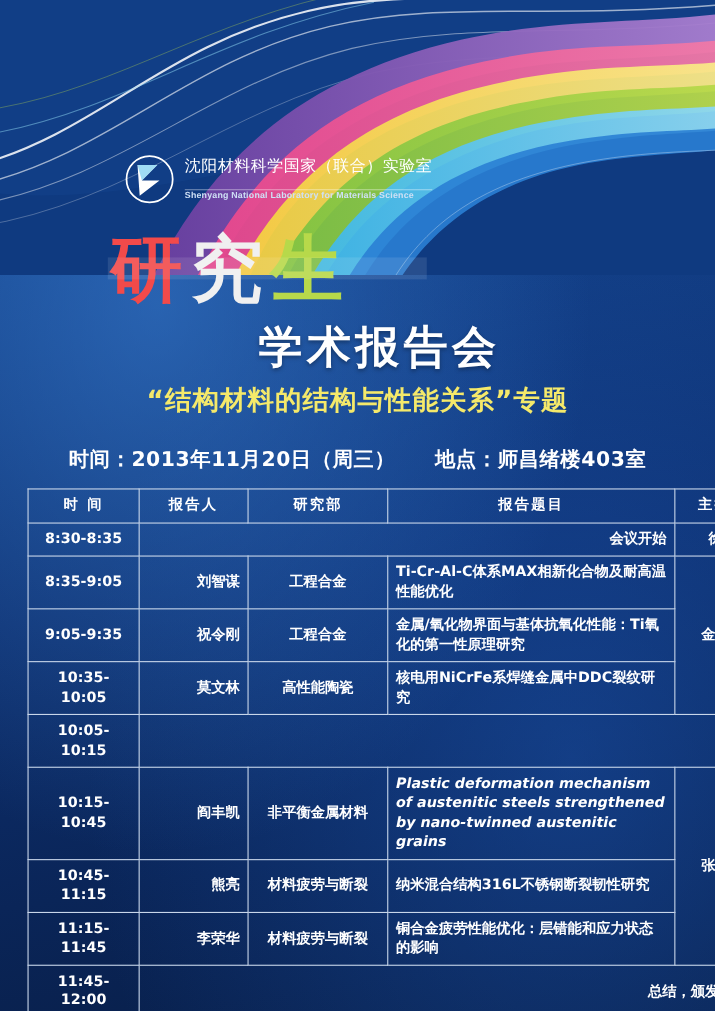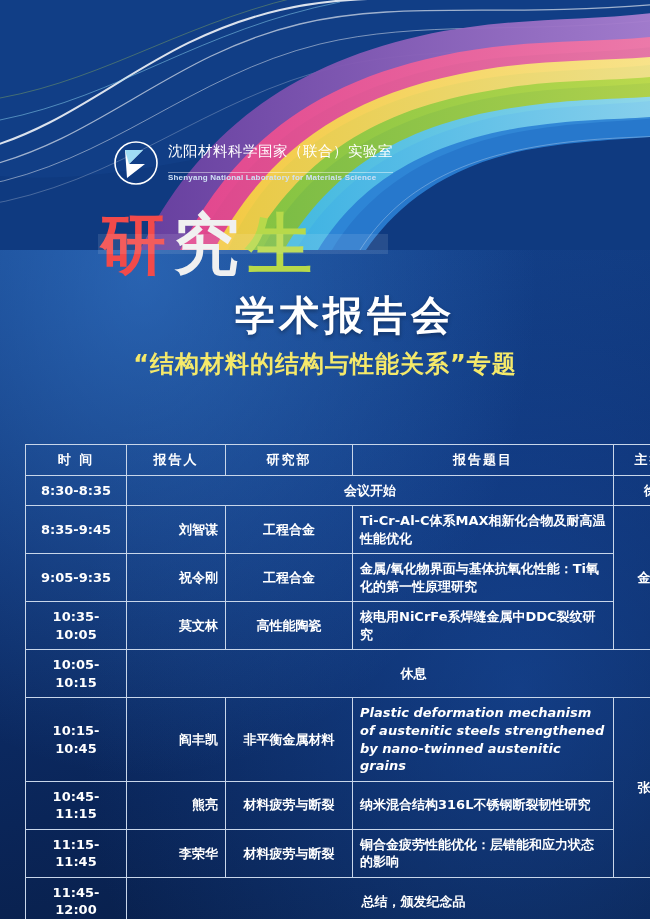--- a/index.html
+++ b/index.html
@@ -143,21 +143,21 @@
     padding: 6px 7px;
     vertical-align: middle;
     line-height: 1.35;
   }
   .col-time   { width: 86px;  text-align: center; }
   .col-spk    { width: 84px;  text-align: right; }
   .col-dept   { width: 112px; text-align: center; }
   .col-title  { width: 246px; text-align: left; }
   .col-chair  { width: 72px;  text-align: center; }
   td.head { text-align: center; font-size: 14px; letter-spacing: 2px; padding: 7px 4px; }
-  td.left  { text-align: center; }
+  td.left  { text-align: right; }
   .en {
     font-family: "Liberation Serif", serif;
     font-weight: bold;
     font-size: 12.5px;
     font-style: italic;
   }
   .mixed-en {
     font-family: "Liberation Serif", serif;
     font-weight: bold;
   }
@@ -230,40 +230,43 @@
       <div class="logo-text-en">Shenyang National Laboratory for Materials Science</div>
     </div>
   </div>
 
   <div class="headline-1">
     <span class="c1">研</span><span class="c2">究</span><span class="c3">生</span>
   </div>
   <div class="headline-2">学术报告会</div>
   <div class="subtitle">“结构材料的结构与性能关系”专题</div>
 
+  <div class="meta-row">
+    <span>时间：</span><span>2013年11月20日（周三）</span><span class="gap"></span><span>地点：</span><span>师昌绪楼403室</span>
+  </div>
 
   <div class="table-wrap">
     <table class="schedule">
       <tbody>
         <tr>
           <td class="head col-time">时 间</td>
           <td class="head col-spk">报告人</td>
           <td class="head col-dept">研究部</td>
           <td class="head col-title">报告题目</td>
           <td class="head col-chair">主持人</td>
         </tr>
 
         <tr>
           <td class="col-time">8:30-8:35</td>
           <td class="left" colspan="3">会议开始</td>
           <td class="col-chair">徐坚</td>
         </tr>
 
         <tr>
-          <td class="col-time">8:35-9:45</td>
+          <td class="col-time">8:35-9:05</td>
           <td class="col-spk">刘智谋</td>
           <td class="col-dept">工程合金</td>
           <td class="col-title mixed-en">Ti-Cr-Al-C体系MAX相新化合物及耐高温性能优化</td>
           <td class="col-chair" rowspan="3">金海军</td>
         </tr>
 
         <tr>
           <td class="col-time">9:05-9:35</td>
           <td class="col-spk">祝令刚</td>
           <td class="col-dept">工程合金</td>

